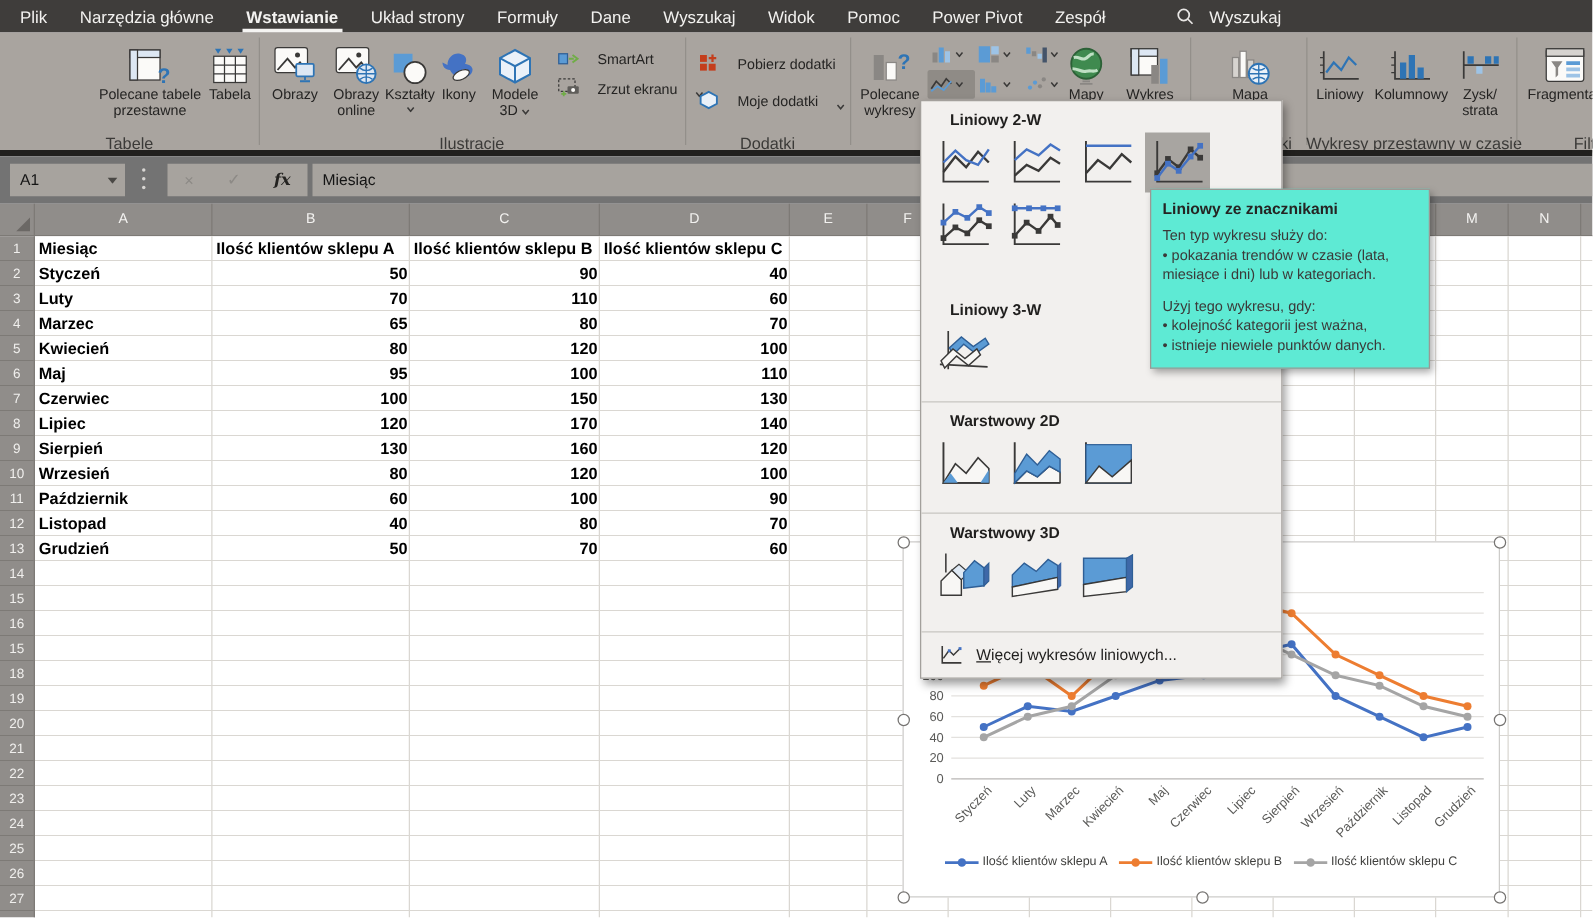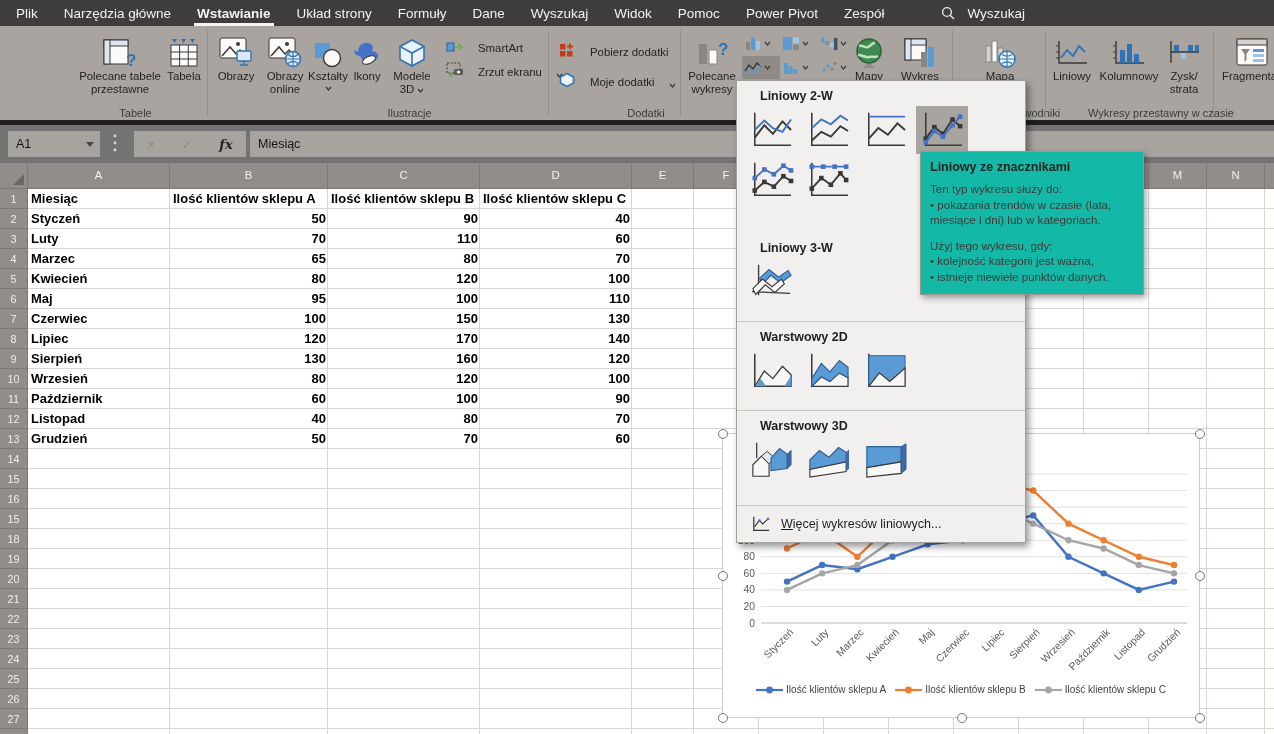--- a/index.html
+++ b/index.html
@@ -10,21 +10,21 @@
     display:flex;align-items:stretch;color:#f3f2f0;font-size:13.5px;}
   .tab{padding:0 13px;display:flex;align-items:center;position:relative;cursor:default;}
   .tab.first{padding-left:16px;}
   .tab.active{font-weight:bold;}
   .tab.active::after{content:"";position:absolute;left:10px;right:10px;bottom:0;height:3px;background:#f5f4f2;}
   #searchbox{margin-left:34px;display:flex;align-items:center;gap:12px;padding:0 10px;}
   
   #ribbon{position:absolute;left:0;top:26px;width:100%;height:96px;background:#a9a49f;}
   #ribbonedge{position:absolute;left:0;top:120px;width:100%;height:5px;background:#21201e;}
   .rdiv{position:absolute;top:4px;height:86px;width:1px;background:#938f8a;}
-  .grplabel{position:absolute;top:81px;font-size:11px;color:#3b3a38;text-align:center;white-space:nowrap;margin-left:32px;}
+  .grplabel{position:absolute;top:81px;font-size:13px;color:#3b3a38;text-align:center;white-space:nowrap;}
   .bigbtn{position:absolute;top:2px;text-align:center;color:#252423;}
   .bicon{height:40px;display:flex;align-items:flex-end;justify-content:center;}
   .blabel{font-size:11.4px;line-height:12.5px;margin-top:2px;}
   .chevrow{line-height:6px;}
   .smallbtn{position:absolute;display:flex;align-items:flex-end;gap:14px;font-size:11.4px;color:#252423;height:20px;}
   .cbtn{position:absolute;width:34px;height:21px;display:flex;align-items:center;gap:2px;padding:1px 2px;}
   .cbtn.pressed{background:#8f8b86;border-radius:2px;}
   
   #fbar{position:absolute;left:0;top:125px;width:100%;height:38px;background:#737373;}
   #namebox{position:absolute;left:8px;top:6px;width:92px;height:26px;background:#a7a39e;color:#141414;
@@ -64,21 +64,21 @@
   
   #chartmenu{position:absolute;left:736px;top:80px;width:290px;height:463px;background:#f2f0ee;
     border:1px solid #a3a09c;box-sizing:border-box;box-shadow:3px 4px 7px rgba(0,0,0,.4);z-index:20;overflow:hidden;}
   .msec-title{font-size:12.5px;font-weight:bold;color:#201f1e;margin:8px 0 2px 23px;}
   .mrow{display:flex;flex-wrap:wrap;margin-left:8px;width:282px;}
   .mic{width:52px;height:48px;margin:1px 5px 1px 0;display:flex;align-items:center;justify-content:center;}
   .mic.sel{background:#a8a5a1;}
   .mhr{height:1px;background:#c8c5c1;margin:14px 0 4px 0;}
   #morelink{display:flex;align-items:center;gap:10px;margin:9px 0 0 14px;font-size:12.5px;color:#201f1e;}
   
-  #charttip{position:absolute;left:920px;top:151px;width:224px;background:#14b8a6;border:1px solid #9b9894;
+  #charttip{position:absolute;left:920px;top:151px;width:224px;background:#5eead4;border:1px solid #9b9894;
     box-sizing:border-box;box-shadow:2px 3px 6px rgba(0,0,0,.35);z-index:30;padding:8px 9px 10px 9px;}
   .tiptitle{font-size:12.5px;font-weight:bold;color:#252423;margin-bottom:7px;}
   .tipline{font-size:11.6px;line-height:15.5px;color:#3b3a39;}
   .tipgap{height:10px;}
 </style>
 </head>
 <body>
 
 <div id="app">
 

